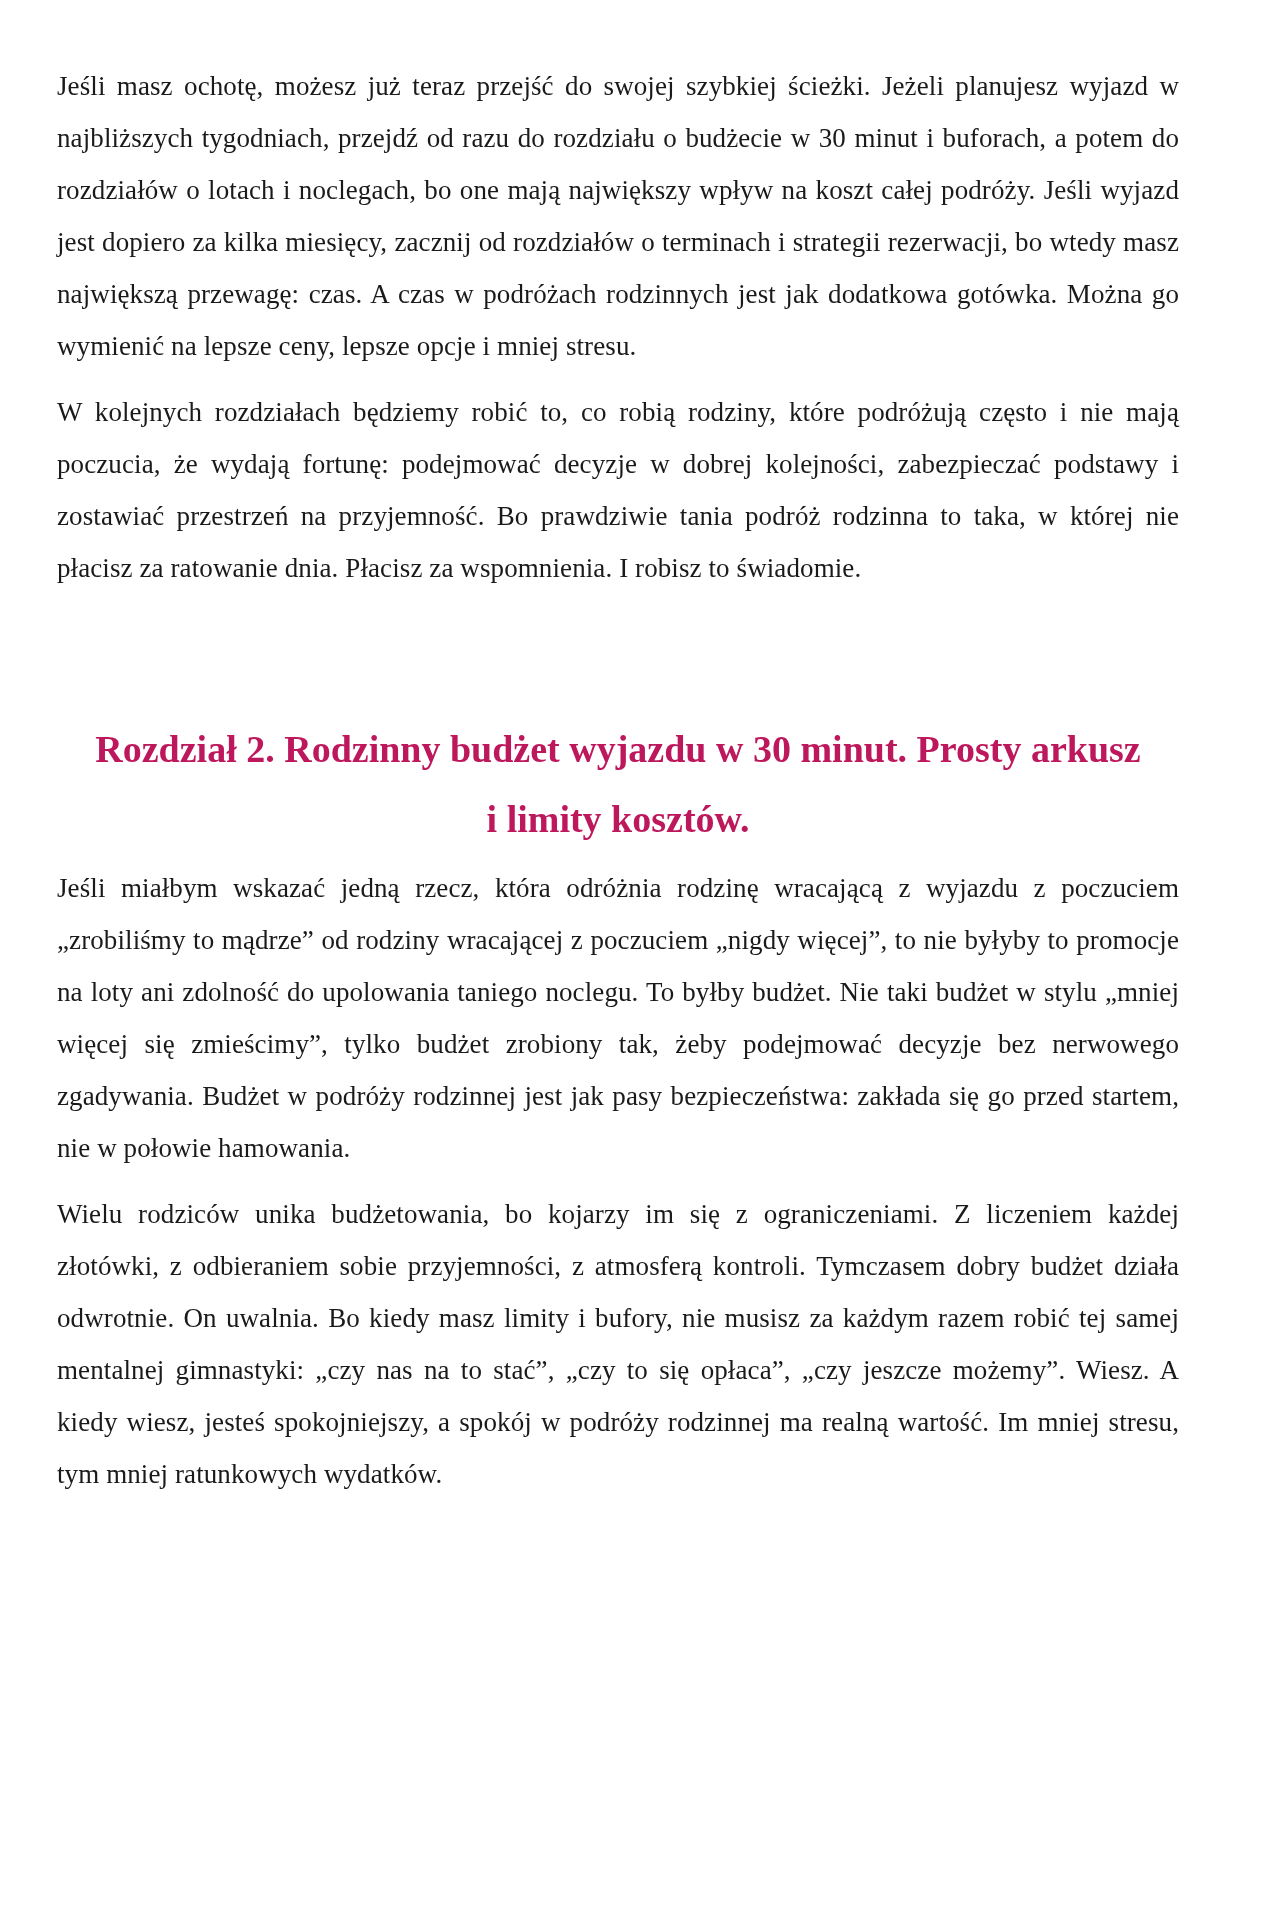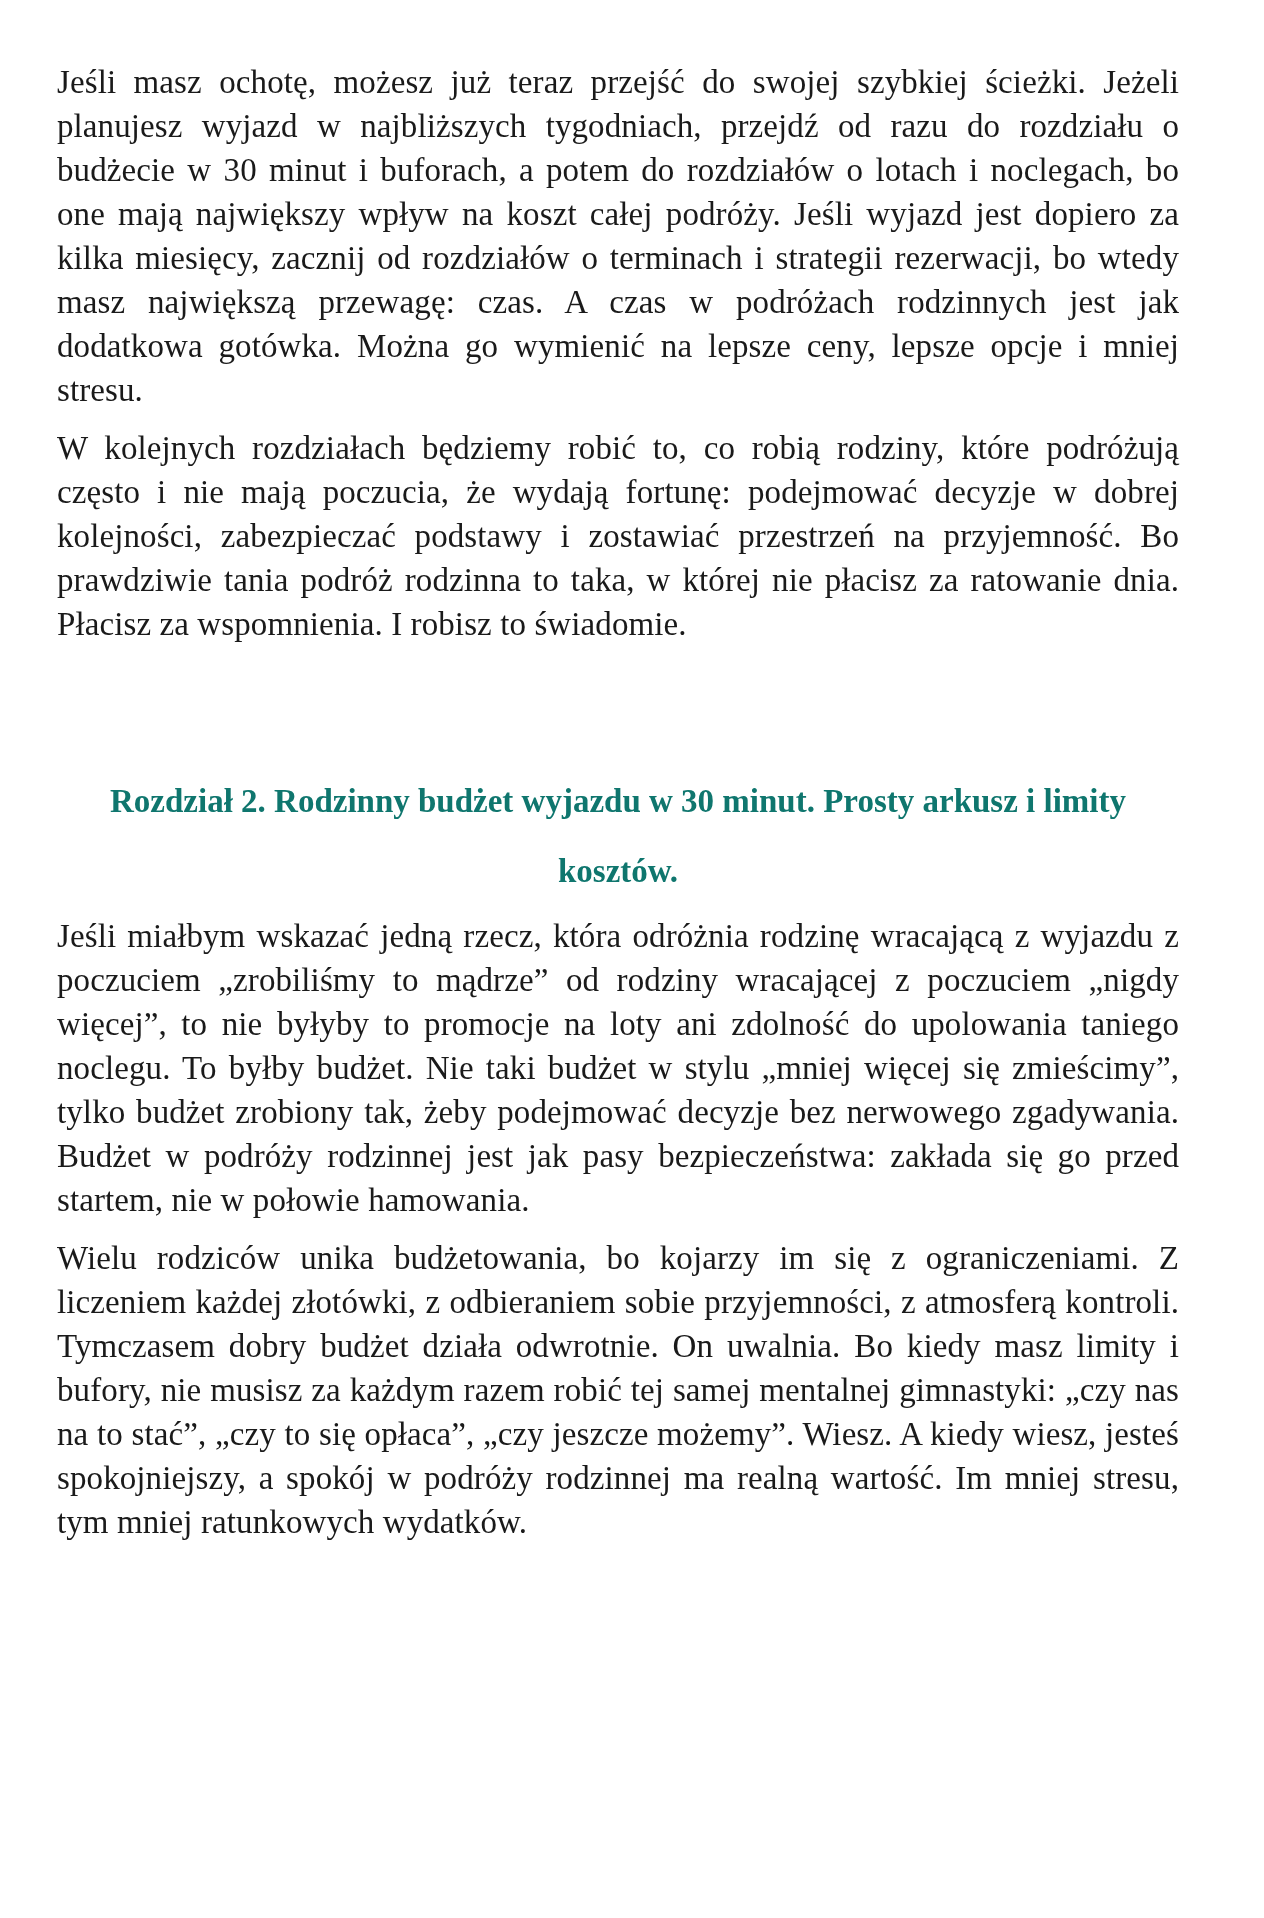--- a/index.html
+++ b/index.html
@@ -15,30 +15,30 @@
   }
   .page {
     position: absolute;
     left: 57px;
     top: 60px;
     width: 1122px;
     font-family: "Liberation Serif", "DejaVu Serif", serif;
     color: #1a1a1a;
   }
   .para {
-    font-size: 33px;
-    line-height: 44px;
+    font-size: 27px;
+    line-height: 52px;
     text-align: justify;
     margin: 0 0 14px 0;
     letter-spacing: 0.1px;
   }
   .heading {
-    font-size: 33px;
+    font-size: 38px;
     font-weight: bold;
-    color: #0f766e;
+    color: #be185d;
     line-height: 70px;
     text-align: center;
     margin: 120px 30px 8px 30px;
   }
 </style>
 </head>
 <body>
 
 <div class="page">
   <p class="para">Jeśli masz ochotę, możesz już teraz przejść do swojej szybkiej ścieżki. Jeżeli planujesz wyjazd w najbliższych tygodniach, przejdź od razu do rozdziału o budżecie w 30 minut i buforach, a potem do rozdziałów o lotach i noclegach, bo one mają największy wpływ na koszt całej podróży. Jeśli wyjazd jest dopiero za kilka miesięcy, zacznij od rozdziałów o terminach i strategii rezerwacji, bo wtedy masz największą przewagę: czas. A czas w podróżach rodzinnych jest jak dodatkowa gotówka. Można go wymienić na lepsze ceny, lepsze opcje i mniej stresu.</p>

